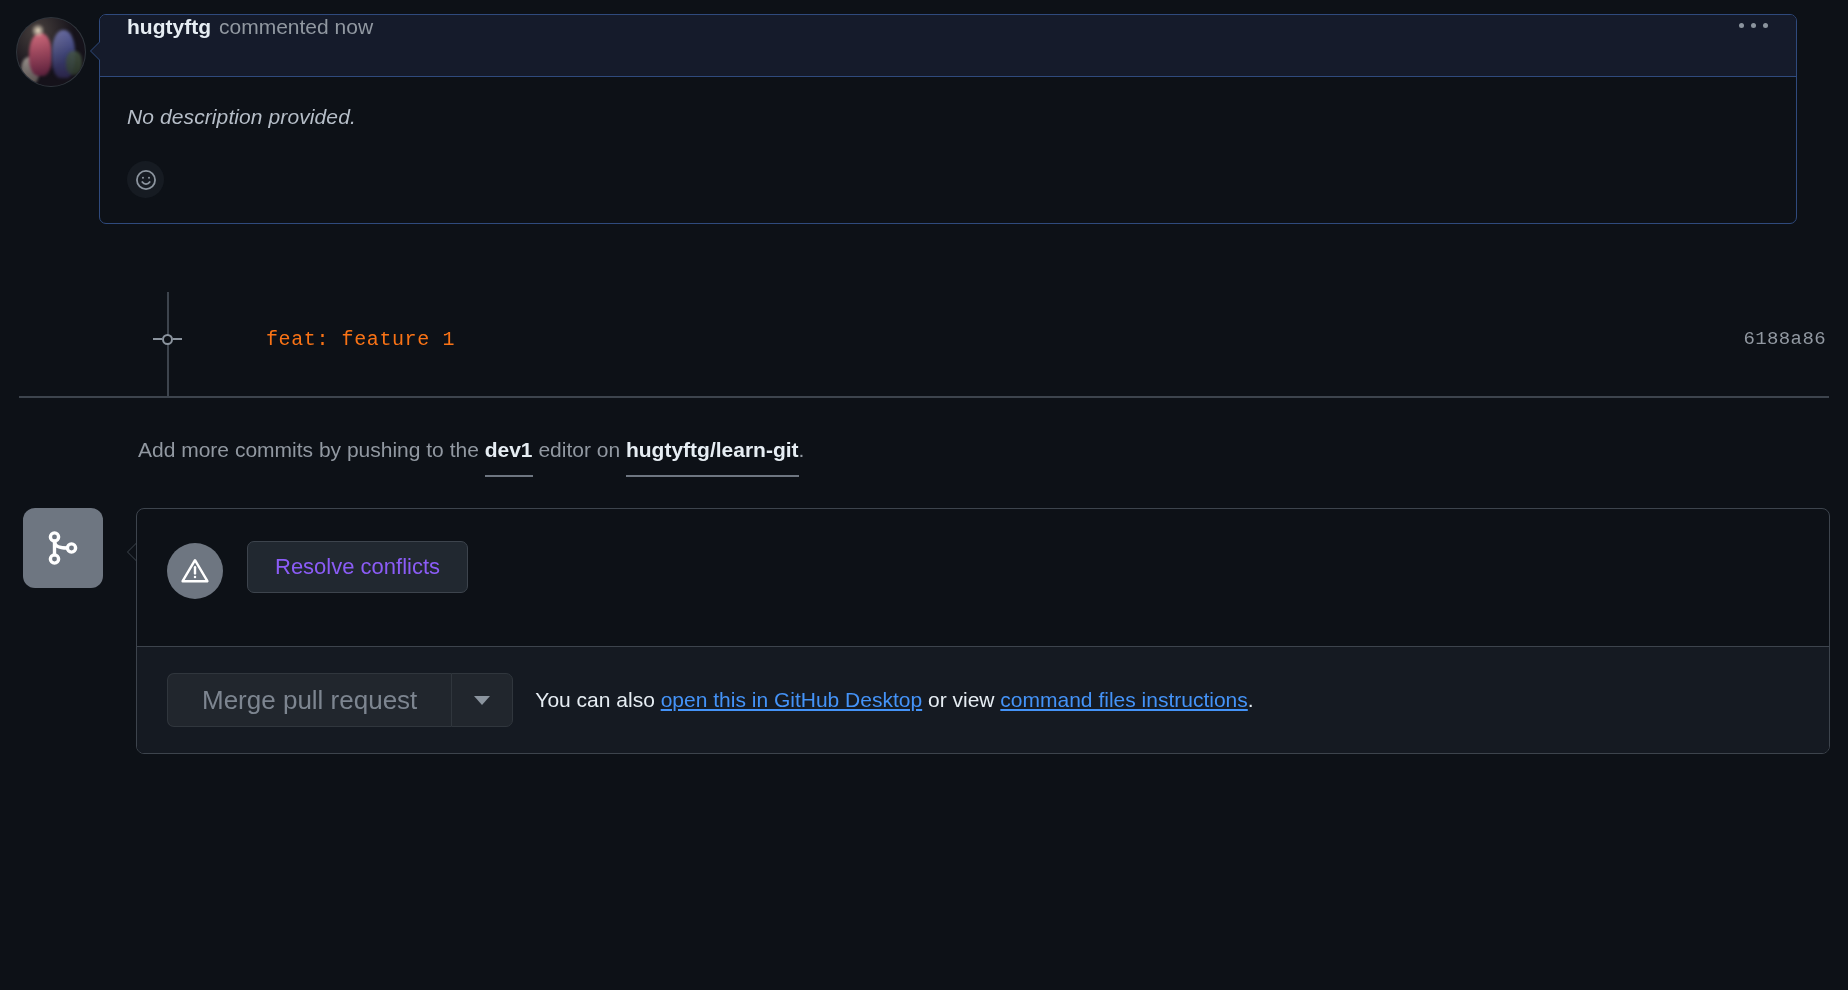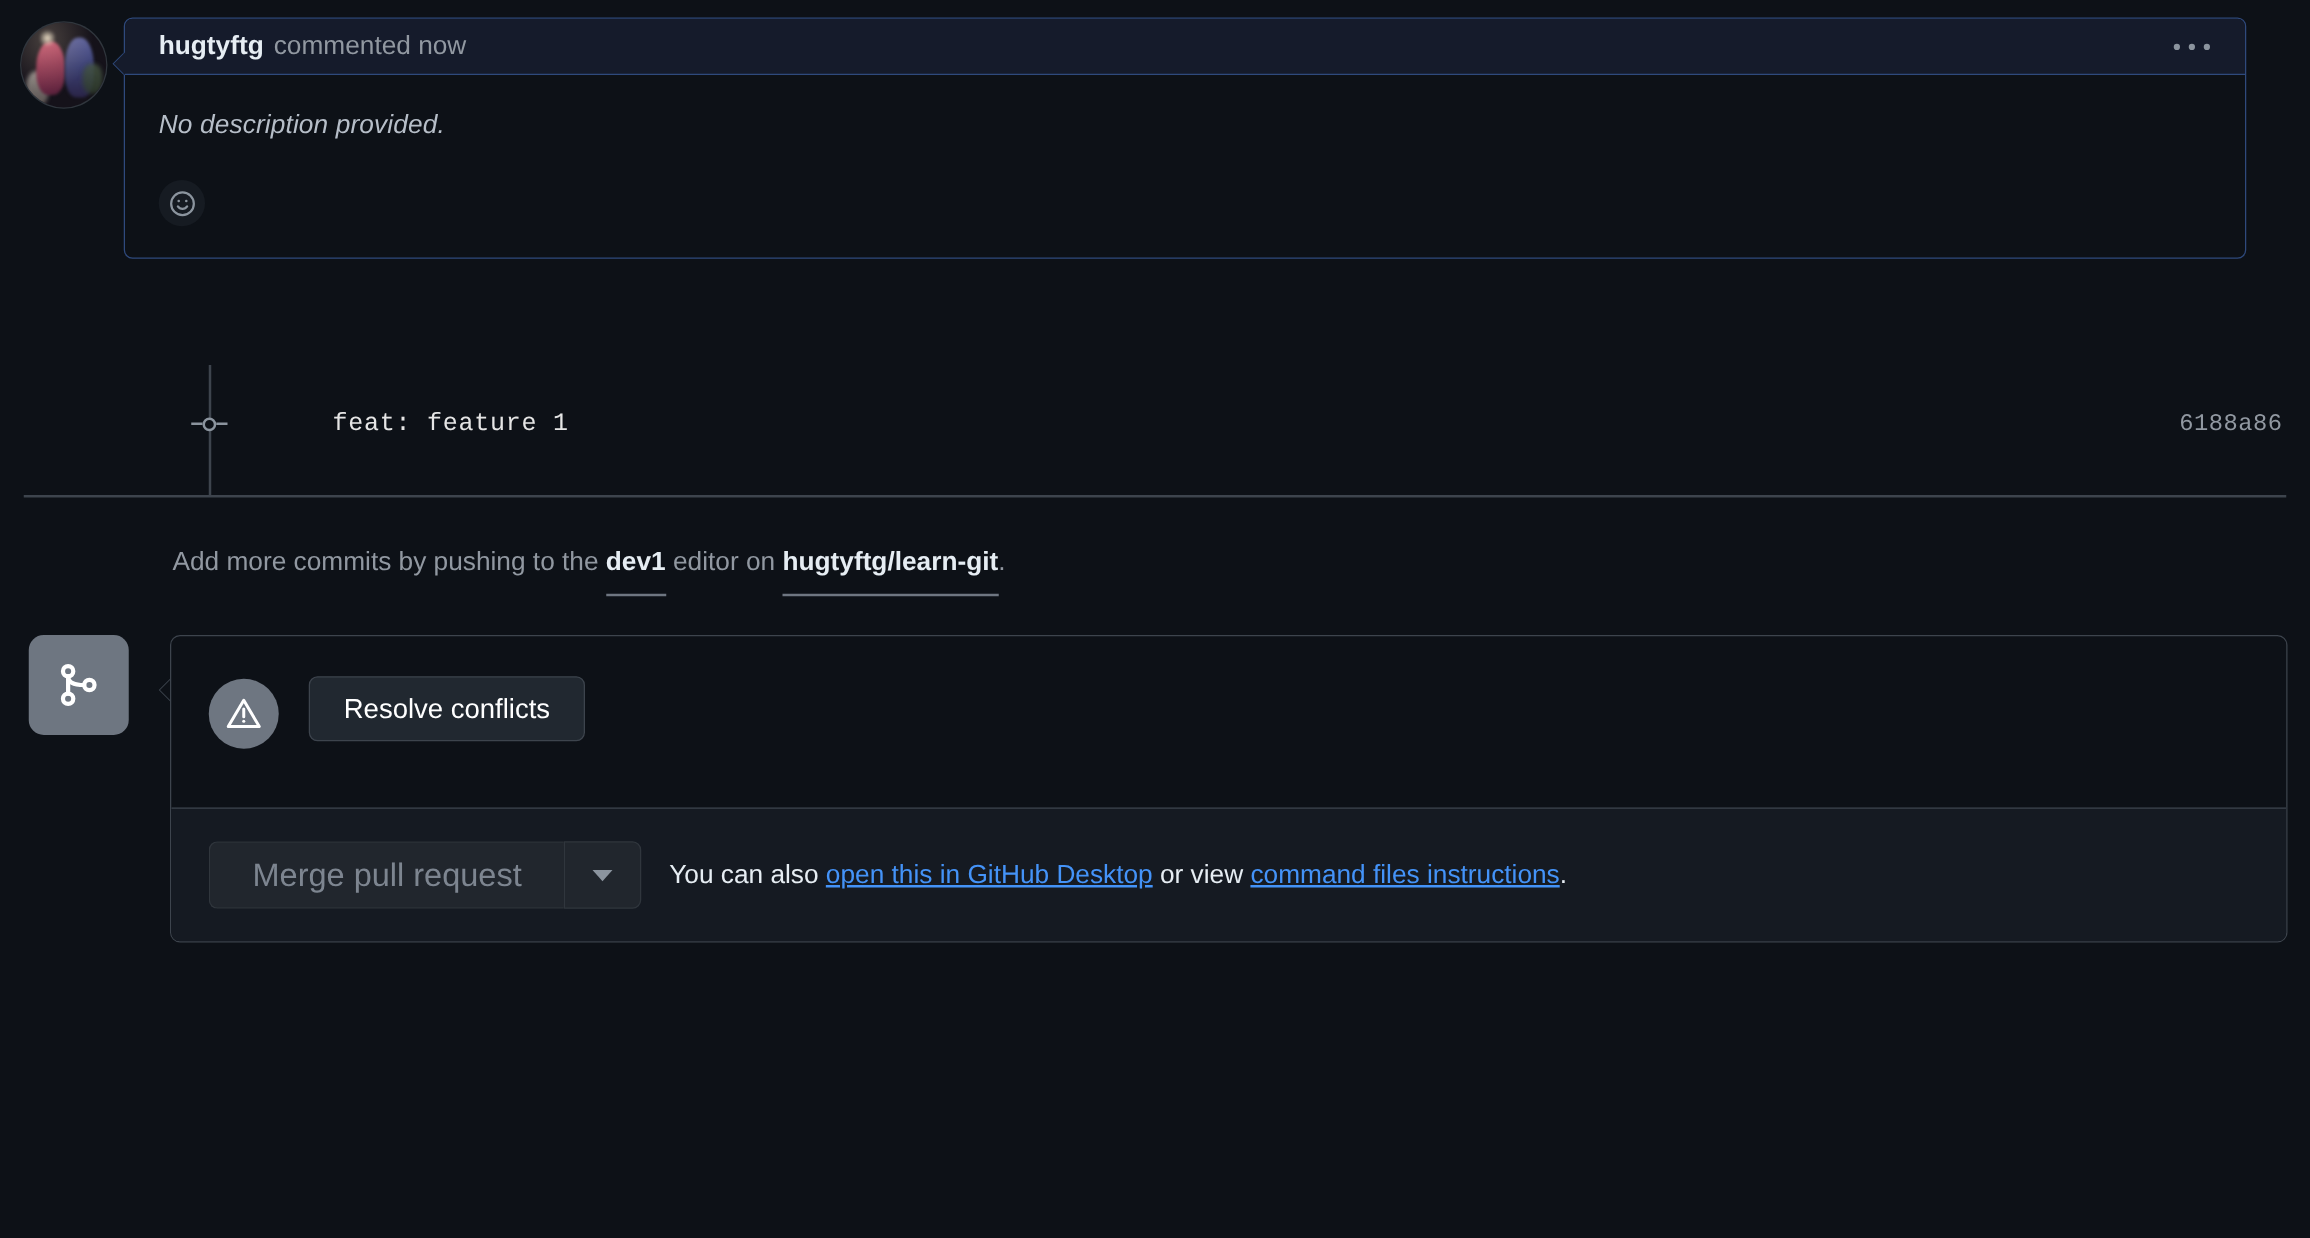--- a/index.html
+++ b/index.html
@@ -74,23 +74,23 @@
     width: 0; height: 0;
     border-top: 9px solid transparent;
     border-bottom: 9px solid transparent;
   }
   .bubble-tail { border-right: 9px solid #2f4a7d; }
   .bubble-tail-fill { left: -8px; border-right: 9px solid #151b2b; }
 
   .bubble-header {
     background: #151b2b;
     border-bottom: 1px solid #2f4a7d;
-    height: 45px;
+    height: 62px;
     display: flex;
-    align-items: center;
+    align-items: flex-start;
     padding: 0 22px 0 27px;
   }
   .bubble-header .who {
     font-size: 21px;
     font-weight: 700;
     color: #e6edf3;
   }
   .bubble-header .action {
     font-size: 21px;
     color: #9198a1;
@@ -157,21 +157,21 @@
   .commit-node .bar { width: 9px; height: 2px; background: #8b949e; }
   .commit-node .dot {
     width: 11px; height: 11px; border-radius: 50%;
     border: 2px solid #8b949e; background: #0d1117;
   }
   .commit-msg {
     position: absolute;
     left: 266px;
     font-family: "Liberation Mono", monospace;
     font-size: 20px;
-    color: #e5e5e5;
+    color: #f97316;
     letter-spacing: .6px;
   }
   .commit-sha {
     position: absolute;
     right: 22px;
     font-family: "Liberation Mono", monospace;
     font-size: 19px;
     color: #9198a1;
     letter-spacing: .4px;
     margin-left: 29px;
@@ -267,21 +267,21 @@
   .cp-inner-hr {
     margin: 40px 0 0 0;
     height: 1px;
     background: #3d444d;
   }
 
   .resolve-btn {
     flex: 0 0 auto;
     margin-left: 24px;
     background: #212830;
-    color: #ffffff;
+    color: #8b5cf6;
     border: 1px solid #3d444d;
     border-radius: 7px;
     font-size: 22px;
     font-family: "Liberation Sans", sans-serif;
     padding: 14px 27px;
     cursor: pointer;
     height: 52px;
     display: flex; align-items: center;
   }
 

